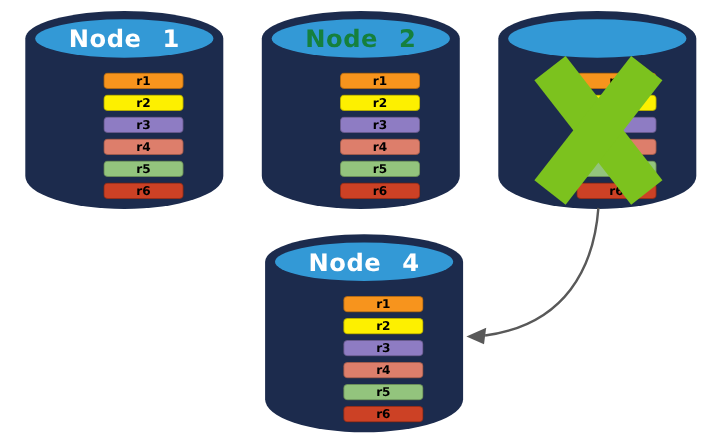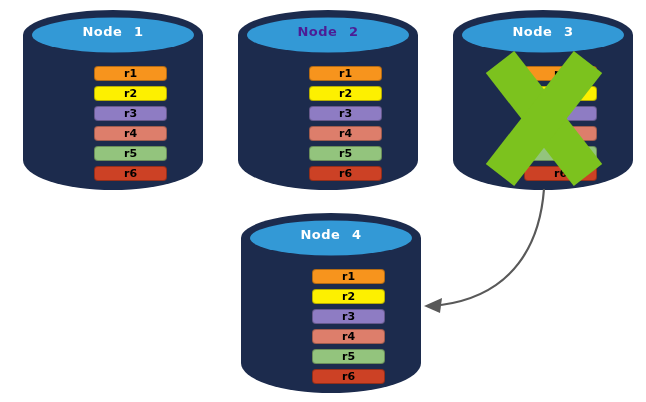--- a/index.html
+++ b/index.html
@@ -4,21 +4,21 @@
 <style>
   html,body{margin:0;padding:0;background:#fff;}
   .canvas{
     position:relative;width:646px;height:402px;background:#FFFFFF;
     font-family:"DejaVu Sans","Liberation Sans",sans-serif;overflow:hidden;
   }
   .node{position:absolute;width:182px;height:182px;}
   .cyl{position:absolute;left:0;top:0;width:182px;height:182px;z-index:0;}
   .node-title{
     position:absolute;top:15px;left:0;right:0;z-index:1;
-    text-align:center;font-weight:bold;font-size:13px;
+    text-align:center;font-weight:bold;font-size:22px;
     word-spacing:0.5em;letter-spacing:0.5px;
   }
   .rows{
     position:absolute;left:37px;top:57px;width:108px;z-index:1;
     display:flex;flex-direction:column;gap:5px;
   }
   .row-bar{
     height:15px;box-sizing:border-box;border-radius:4px;
     border:1px solid rgba(0,0,0,0.28);
     font-size:11px;font-weight:bold;text-align:center;line-height:13px;margin-left:35px;
@@ -45,37 +45,36 @@
         <div class="row-bar" style="background: rgb(147, 196, 125); color: rgb(0, 0, 0);">r5</div>
         <div class="row-bar" style="background: rgb(204, 65, 37); color: rgb(0, 0, 0);">r6</div>
       </div>
   </div>
 
   <div class="node" style="left:237px;top:9px;">
     <svg class="cyl" viewBox="0 0 182 182">
       <path d="M1,26 A90,25 0 0 1 181,26 L181,151 A90,30 0 0 1 1,151 Z" fill="#1C2B4D"></path>
       <ellipse cx="91" cy="26" rx="81" ry="17.5" fill="#3399D6"></ellipse>
     </svg>
-    <div class="node-title" style="color: #4c1d95;">Node 2</div>
+    <div class="node-title" style="color: #15803d;">Node 2</div>
     <div class="rows">
         <div class="row-bar" style="background: rgb(247, 148, 29); color: rgb(0, 0, 0);">r1</div>
         <div class="row-bar" style="background: rgb(253, 240, 0); color: rgb(0, 0, 0);">r2</div>
         <div class="row-bar" style="background: rgb(142, 124, 195); color: rgb(0, 0, 0);">r3</div>
         <div class="row-bar" style="background: rgb(221, 126, 107); color: rgb(0, 0, 0);">r4</div>
         <div class="row-bar" style="background: rgb(147, 196, 125); color: rgb(0, 0, 0);">r5</div>
         <div class="row-bar" style="background: rgb(204, 65, 37); color: rgb(0, 0, 0);">r6</div>
       </div>
   </div>
 
   <div class="node" style="left:452px;top:9px;">
     <svg class="cyl" viewBox="0 0 182 182">
       <path d="M1,26 A90,25 0 0 1 181,26 L181,151 A90,30 0 0 1 1,151 Z" fill="#1C2B4D"></path>
       <ellipse cx="91" cy="26" rx="81" ry="17.5" fill="#3399D6"></ellipse>
     </svg>
-    <div class="node-title" style="color: rgb(255, 255, 255);">Node 3</div>
     <div class="rows">
         <div class="row-bar" style="background: rgb(247, 148, 29); color: rgb(0, 0, 0);">r1</div>
         <div class="row-bar" style="background: rgb(253, 240, 0); color: rgb(0, 0, 0);">r2</div>
         <div class="row-bar" style="background: rgb(142, 124, 195); color: rgb(0, 0, 0);">r3</div>
         <div class="row-bar" style="background: rgb(221, 126, 107); color: rgb(0, 0, 0);">r4</div>
         <div class="row-bar" style="background: rgb(147, 196, 125); color: rgb(0, 0, 0);">r5</div>
         <div class="row-bar" style="background: rgb(204, 65, 37); color: rgb(0, 0, 0);">r6</div>
       </div>
     <svg class="xmark" viewBox="0 0 182 182">
       <line x1="48" y1="53" x2="136" y2="166" stroke-width="36" stroke="#7CC21E"></line>

